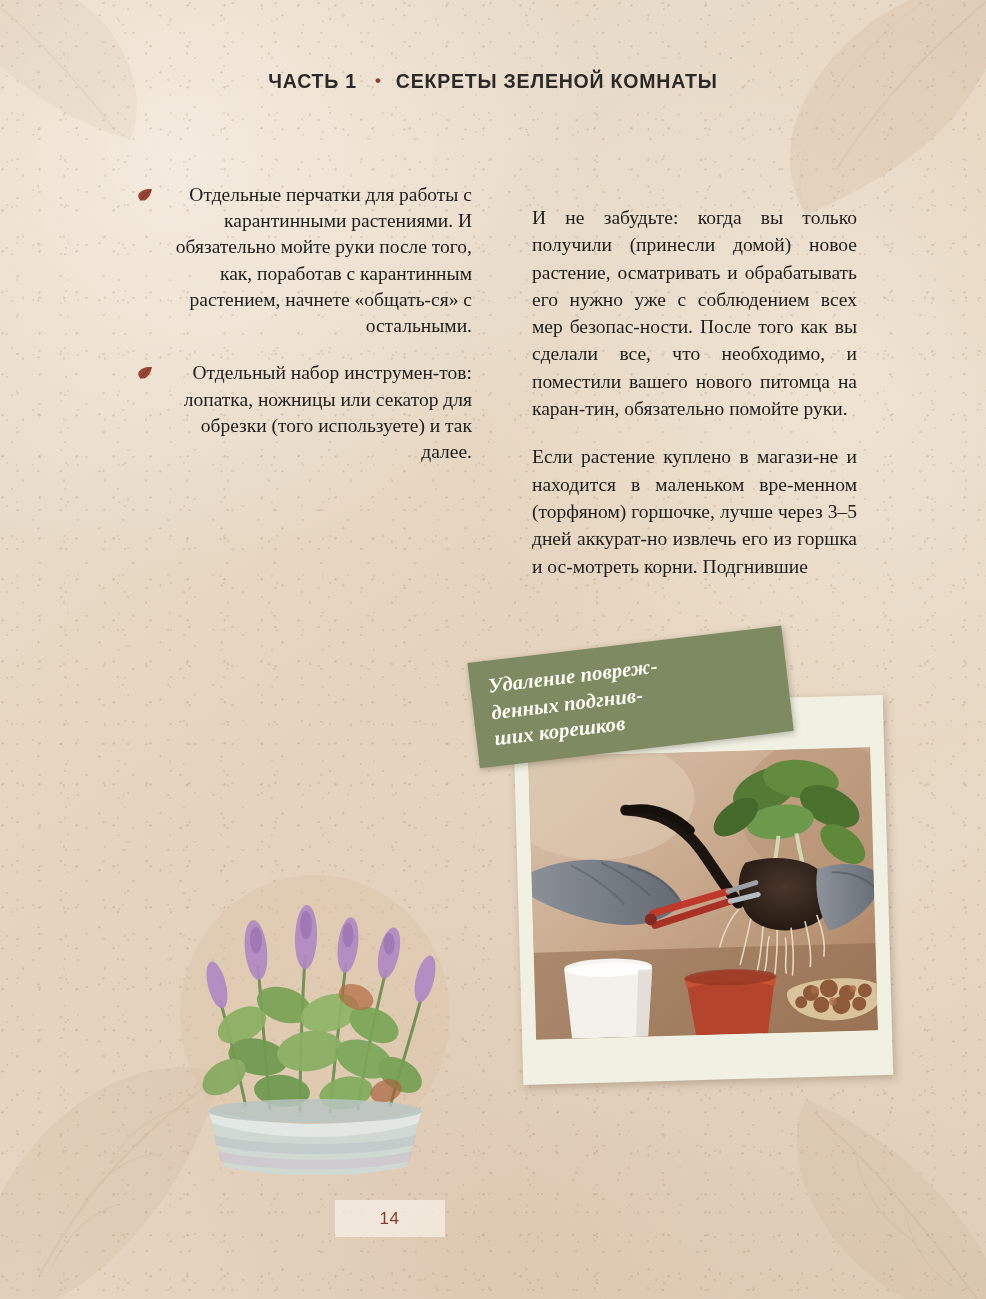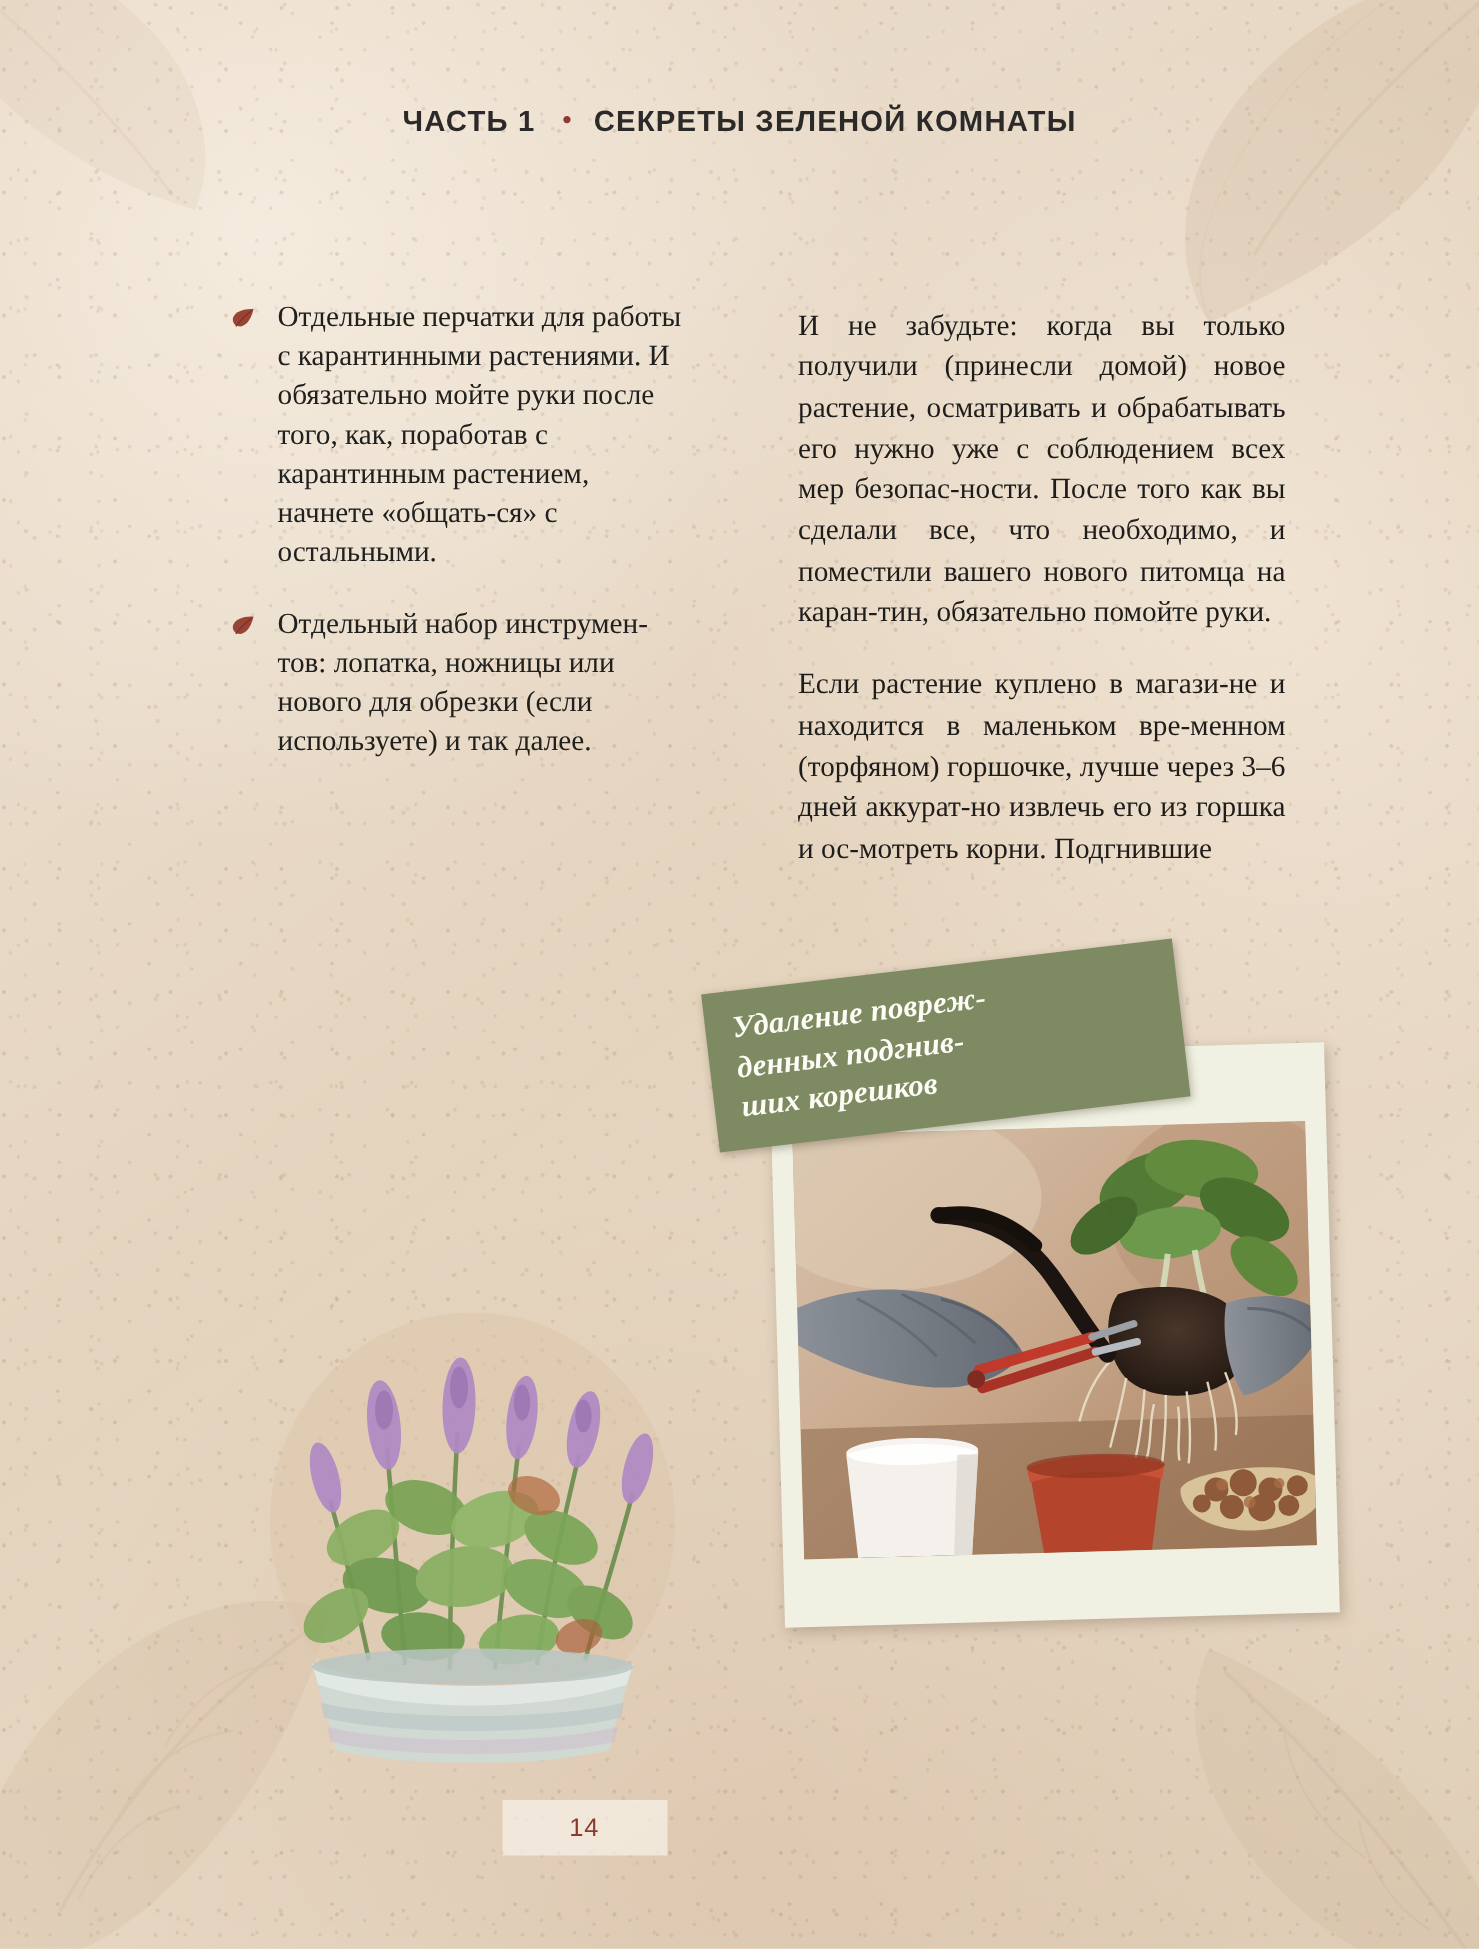--- a/index.html
+++ b/index.html
@@ -98,22 +98,23 @@
   }
   #col-right {
     position: absolute;
     left: 395px;
     top: 10px;
     width: 325px;
   }
 
   ul.bullets {
     list-style: none;
-    margin: 17px;
+    margin: 0;
     padding: 0;
+    text-align: right;
   }
   ul.bullets li {
     position: relative;
     padding-left: 31px;
     margin-bottom: 21px;
     font-size: 19.5px;
     line-height: 1.345;
     color: #20201e;
   }
   ul.bullets li:last-child { margin-bottom: 0; }
@@ -251,28 +252,28 @@
             <path d="M15 1 C9 0.5 3 2.5 1.5 6.5 C0.6 9 1.8 11.5 4.4 12.4 C8.2 13.6 13 10 15 1 Z" fill="#9a4436"></path>
             <path d="M14 2 C10 5 6.5 8 3.2 12.6" stroke="#7d3328" stroke-width="1" fill="none"></path>
           </svg>
           <span>Отдельные перчатки для работы с карантинными растениями. И обязательно мойте руки после того, как, поработав с карантинным растением, начнете «общать-ся» с остальными.</span>
         </li>
         <li>
           <svg class="bullet-mark" viewBox="0 0 16 14">
             <path d="M15 1 C9 0.5 3 2.5 1.5 6.5 C0.6 9 1.8 11.5 4.4 12.4 C8.2 13.6 13 10 15 1 Z" fill="#9a4436"></path>
             <path d="M14 2 C10 5 6.5 8 3.2 12.6" stroke="#7d3328" stroke-width="1" fill="none"></path>
           </svg>
-          <span>Отдельный набор инструмен-тов: лопатка, ножницы или нового для обрезки (если используете) и так далее.</span>
+          <span>Отдельный набор инструмен-тов: лопатка, ножницы или секатор для обрезки (того используете) и так далее.</span>
         </li>
       </ul>
     </div>
 
     <div id="col-right">
       <p>И не забудьте: когда вы только получили (принесли домой) новое растение, осматривать и обрабатывать его нужно уже с соблюдением всех мер безопас-ности. После того как вы сделали все, что необходимо, и поместили вашего нового питомца на каран-тин, обязательно помойте руки.</p>
-      <p>Если растение куплено в магази-не и находится в маленьком вре-менном (торфяном) горшочке, лучше через 3–6 дней аккурат-но извлечь его из горшка и ос-мотреть корни. Подгнившие</p>
+      <p>Если растение куплено в магази-не и находится в маленьком вре-менном (торфяном) горшочке, лучше через 3–5 дней аккурат-но извлечь его из горшка и ос-мотреть корни. Подгнившие</p>
     </div>
   </div>
 
   <svg id="plant-illustration" viewBox="0 0 330 330">
 
     <ellipse cx="165" cy="170" rx="135" ry="140" fill="#dcc3a8" opacity="0.45"></ellipse>
 
     <g stroke="#6f8f52" stroke-width="3" fill="none" opacity="0.95">
       <path d="M120 265 C116 215 112 170 108 120"></path>
       <path d="M150 268 C150 215 152 165 155 110"></path>

